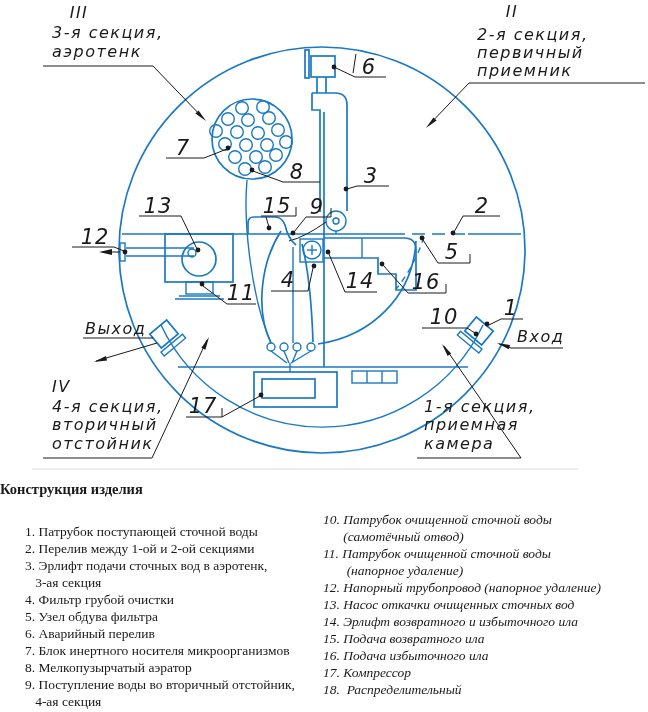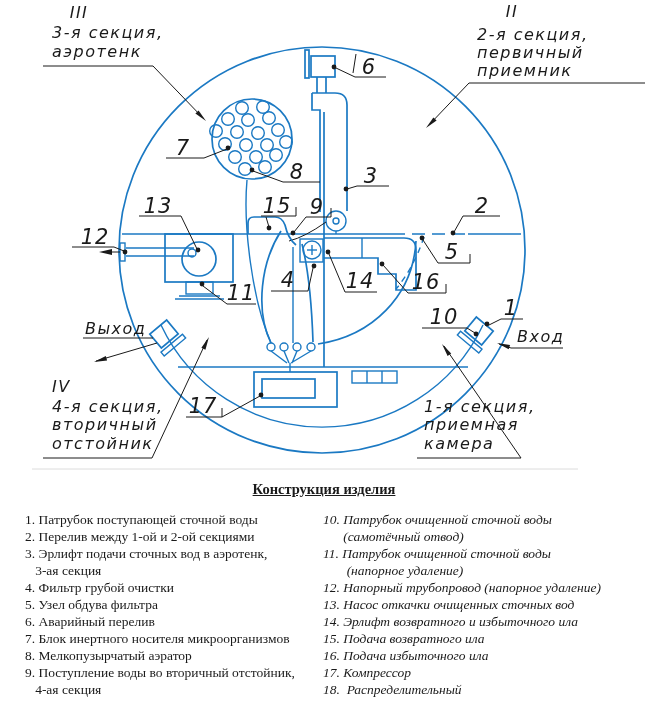--- a/index.html
+++ b/index.html
@@ -7,25 +7,25 @@
        font-family:"Liberation Serif","DejaVu Serif",serif;color:#1a1a1a;}
   #stage{position:absolute;left:0;top:0;width:648px;height:712px;}
   svg{position:absolute;left:0;top:0;display:block;}
   .blue{stroke:#1b79c3;fill:none;stroke-width:1.7;}
   .blue-thin{stroke:#1b79c3;fill:none;stroke-width:1.4;}
   .ink{stroke:#1a1a1a;fill:none;stroke-width:1;}
   .dot{fill:#1a1a1a;stroke:none;}
   .ah{fill:#1a1a1a;stroke:none;}
   .num{font:italic 21px "DejaVu Sans",sans-serif;fill:#1a1a1a;letter-spacing:1px;}
   .sec{font:italic 16px "DejaVu Sans",sans-serif;fill:#1a1a1a;letter-spacing:1.5px;}
-  .legend-title{position:absolute;top:481px;left:0;width:648px;text-align:center;
-       font:bold 14.5px "Liberation Serif","DejaVu Serif",serif;text-decoration:underline;}
+  .legend-title{position:absolute;top:481px;left:0;width:648px;text-align:left;
+       font:bold 14.5px "Liberation Serif","DejaVu Serif",serif;}
   .col{position:absolute;top:511px;white-space:pre;overflow:hidden;
        font:13.5px/17px "Liberation Serif","DejaVu Serif",serif;}
-  .col-left{left:25px;width:296px;}
+  .col-left{left:25px;width:296px;margin-top:12px;}
   .col-right{left:323px;width:324px;font-style:italic;}
   .lg-line{white-space:pre;}
 </style>
 </head>
 <body>
 
 <div id="stage">
 
   <svg width="648" height="472" viewBox="0 0 648 472">
 

